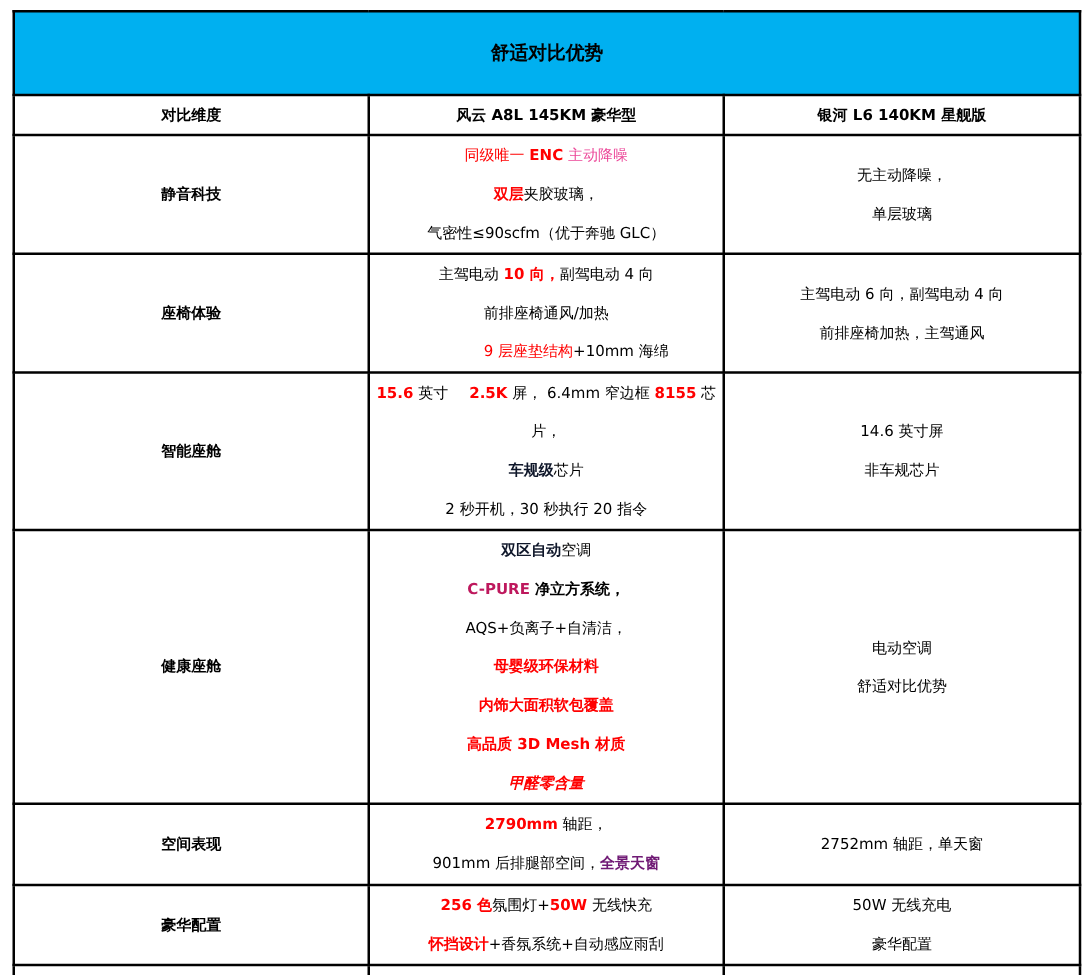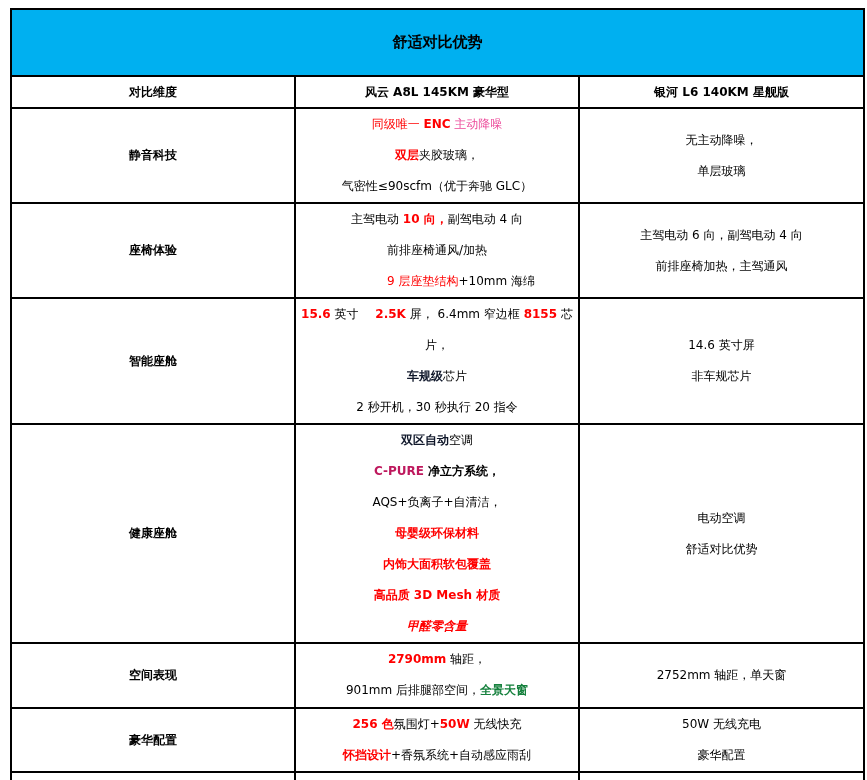--- a/index.html
+++ b/index.html
@@ -83,21 +83,21 @@
           </td>
           <td>
             <span class="line">电动空调</span>
             <span class="line">舒适对比优势</span>
           </td>
         </tr>
         <tr style="height: 64px;">
           <td class="label">空间表现</td>
           <td>
             <span class="line"><span class="r b" style="color: rgb(255, 0, 0);">2790mm</span><span> 轴距，</span></span>
-            <span class="line"><span>901mm 后排腿部空间，</span><span class="r b" style="color: #15803d; font-family: Liberation Mono, monospace;">全景天窗</span></span>
+            <span class="line"><span>901mm 后排腿部空间，</span><span class="r b" style="color: #701a75; font-family: Liberation Mono, monospace;">全景天窗</span></span>
           </td>
           <td>
             <span class="line">2752mm 轴距，单天窗</span>
           </td>
         </tr>
         <tr style="height: 64px;">
           <td class="label">豪华配置</td>
           <td>
             <span class="line"><span class="r b" style="color: rgb(255, 0, 0);">256 色</span><span>氛围灯+</span><span class="r b" style="color: rgb(255, 0, 0);">50W</span><span> 无线快充</span></span>
             <span class="line"><span class="r b" style="color: rgb(255, 0, 0);">怀挡设计</span><span>+香氛系统+自动感应雨刮</span></span>

